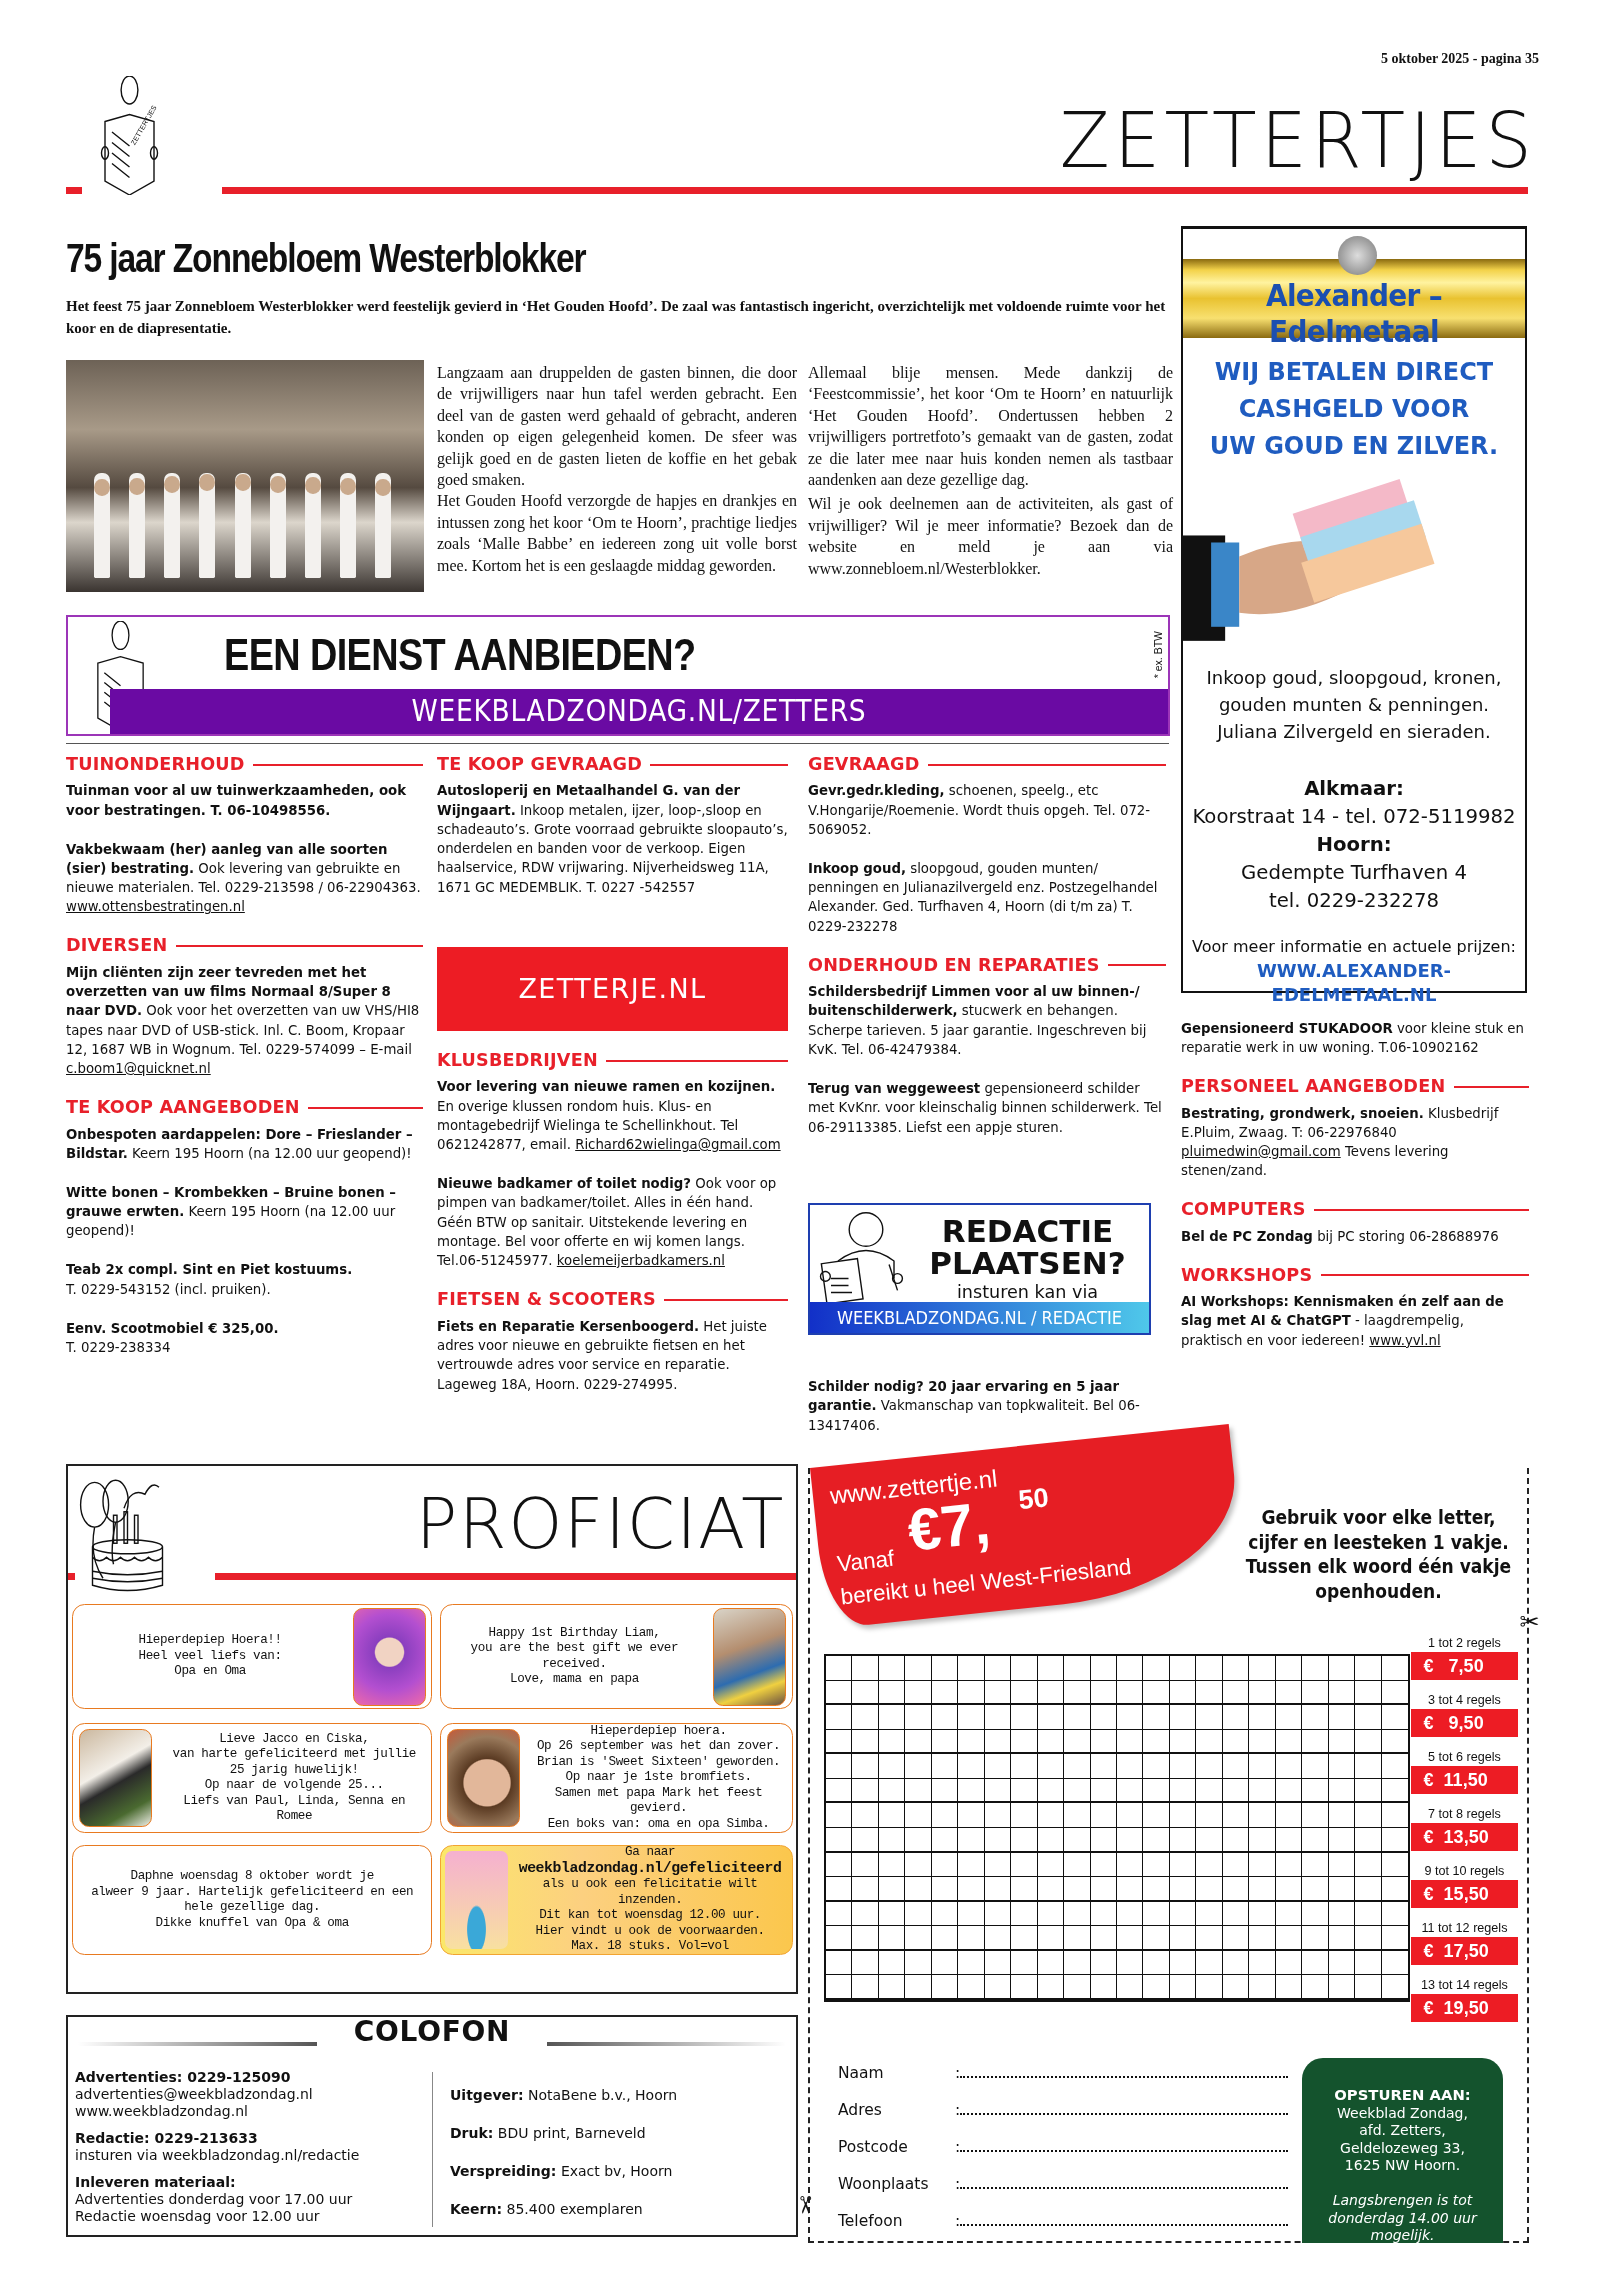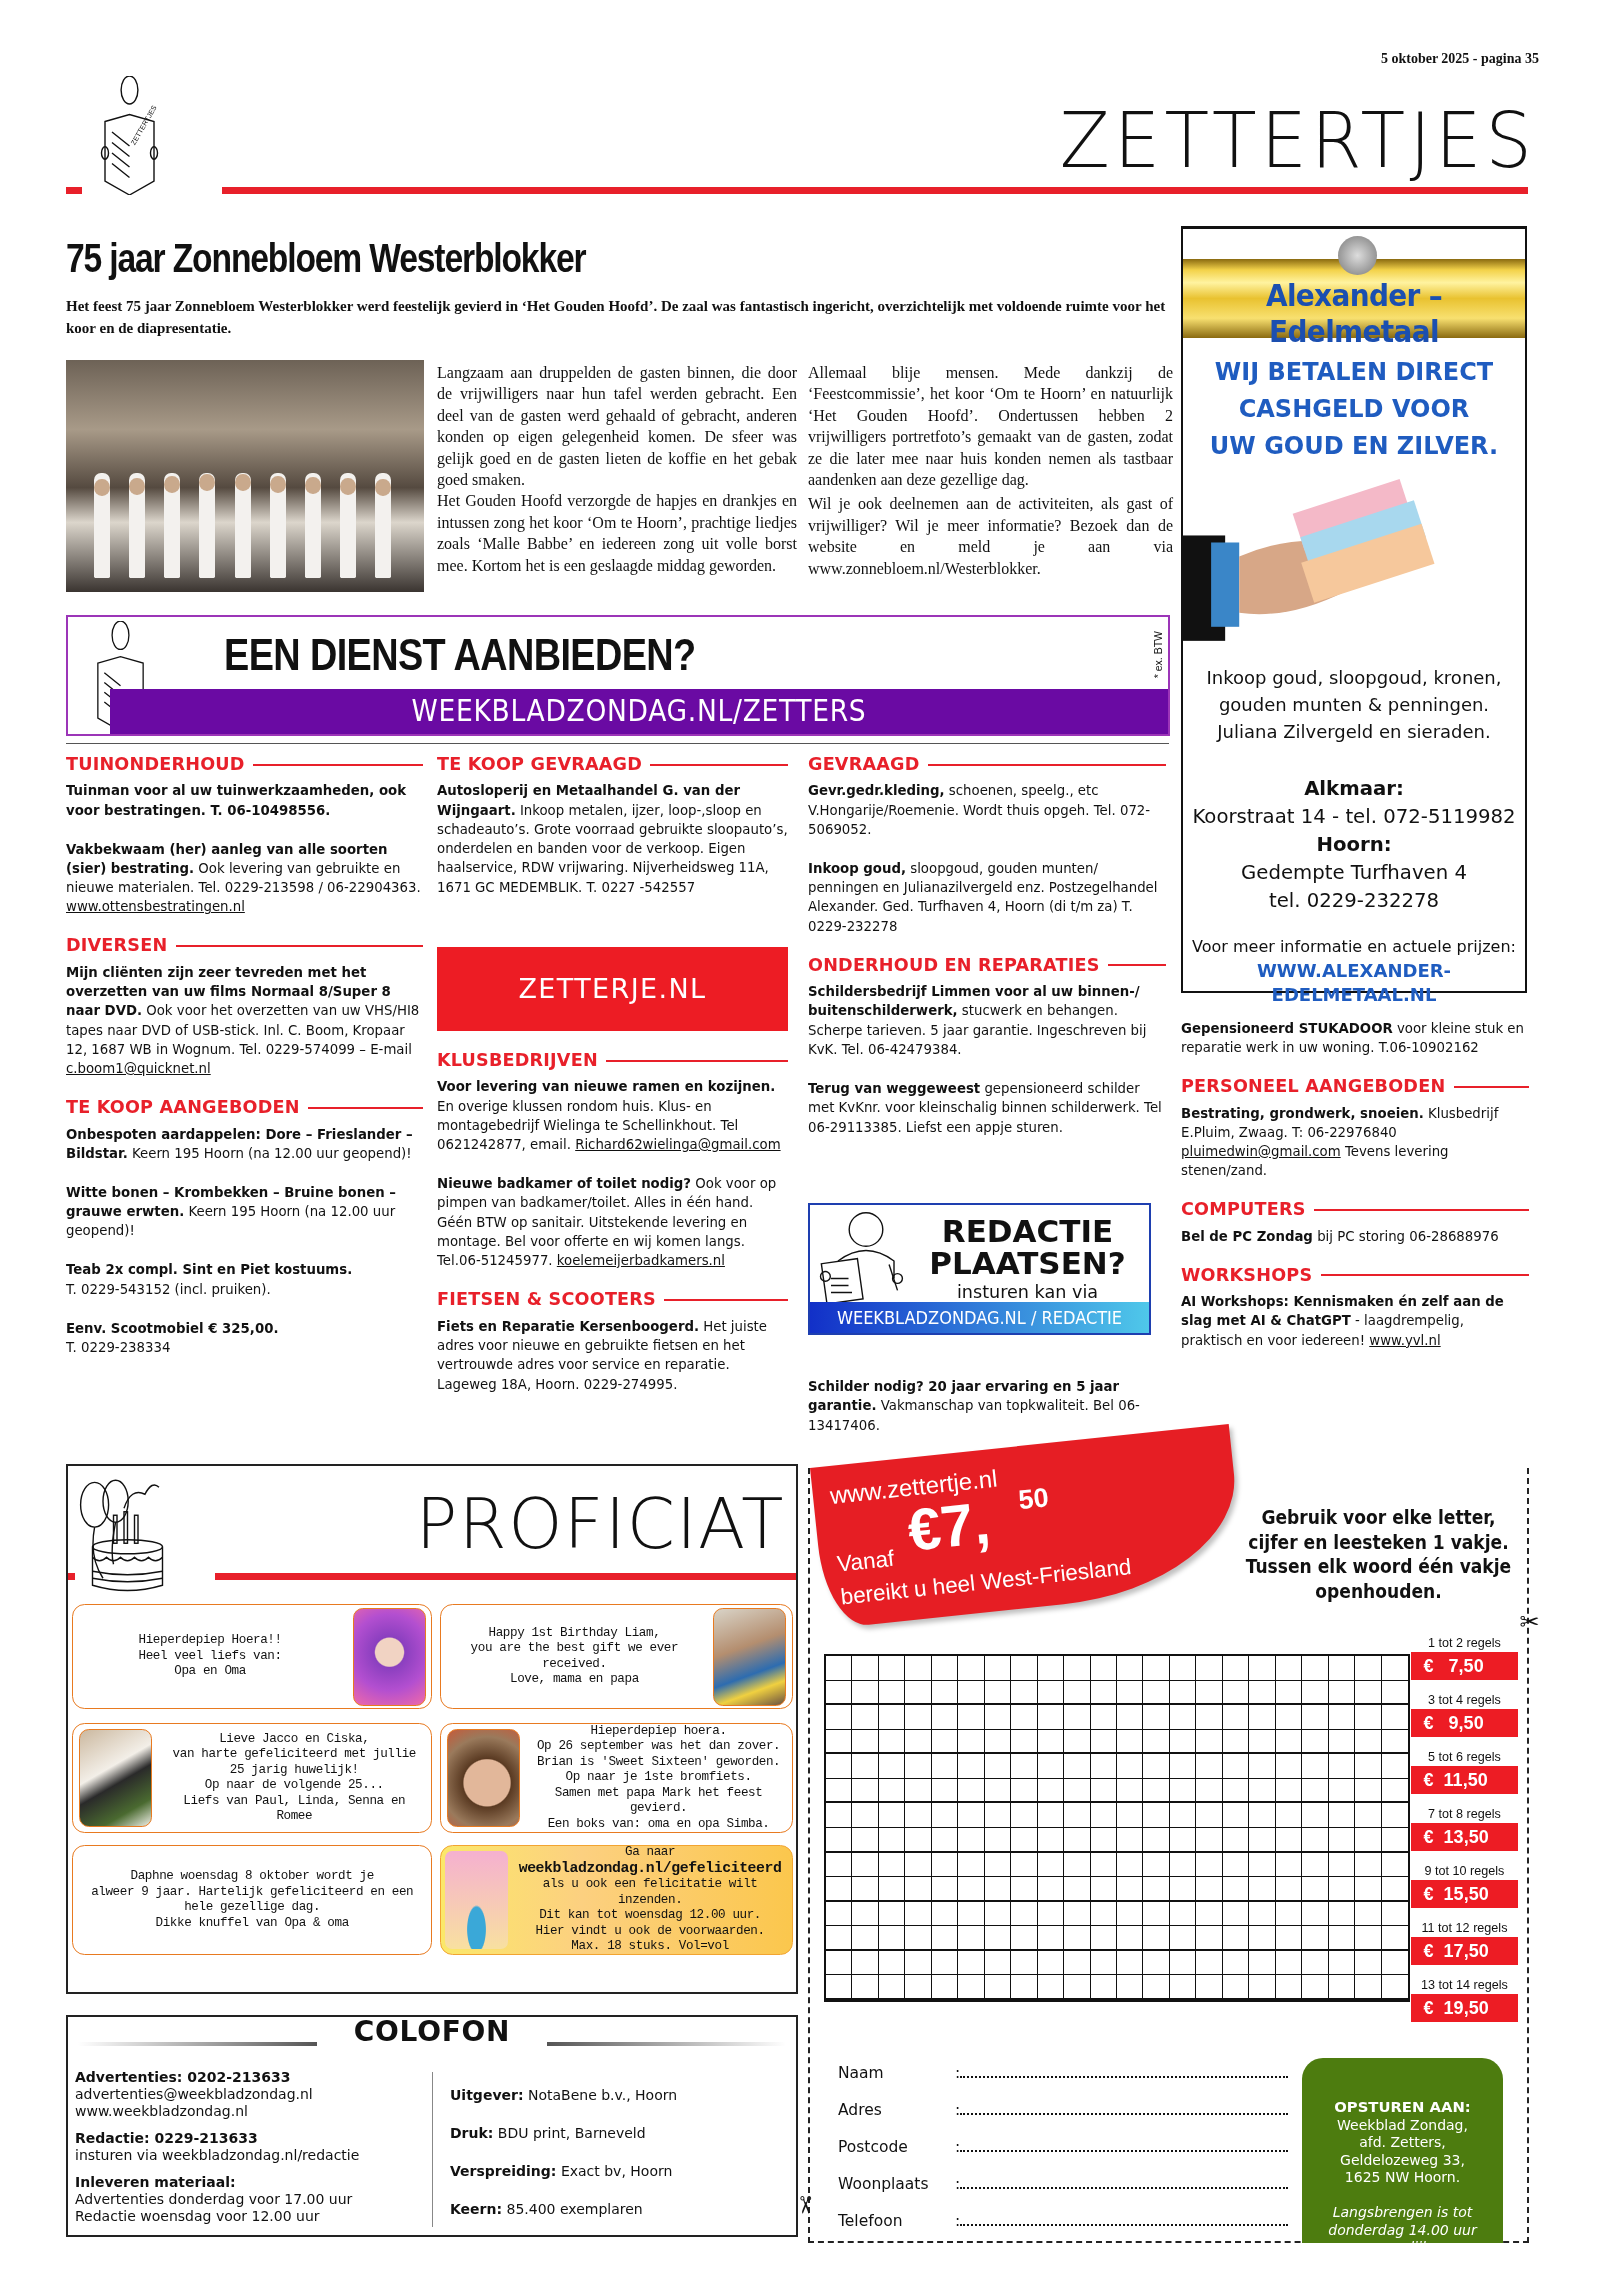--- a/index.html
+++ b/index.html
@@ -69,21 +69,21 @@
 .grid div:nth-child(22n){border-right:none}
 .grid div:nth-child(44n+23),.grid div:nth-child(44n+24){}
 .prices{position:absolute;left:601px;top:167px;width:107px}
 .prices .row{height:57px;position:relative}
 .prices .lab{text-align:center;font-size:12.6px;height:17px;line-height:17px}
 .prices .amt{background:#ed1c24;color:#fff;font-weight:bold;font-size:18px;height:28px;line-height:28px;padding-left:12.6px;white-space:pre}
 .form{position:absolute;left:28px;top:577px;width:450px;font-size:15.5px;font-family:"DejaVu Sans",sans-serif}
 .form .f{height:37px;display:flex;align-items:flex-end}
 .form .lbl{width:117px}
 .form .line{flex:1;border-bottom:2.1px dotted #111;height:11.2px;margin-bottom:4.2px}
-.send{position:absolute;left:492px;top:590px;width:201px;height:185px;background:#4d7c0f;color:#fff;border-radius:21px 21px 0 0;text-align:center;font-size:14px;line-height:17.6px;padding-top:40px;font-family:"DejaVu Sans",sans-serif}
+.send{position:absolute;left:492px;top:590px;width:201px;height:185px;background:#14532d;color:#fff;border-radius:21px 21px 0 0;text-align:center;font-size:14px;line-height:17.6px;padding-top:28px;font-family:"DejaVu Sans",sans-serif}
 .send b{font-size:14.8px}
 .send i{display:block;margin-top:17px}
 .scissors{position:absolute;font-size:24px;color:#111}
 
 .colofon{left:66px;top:2015px;width:732px;height:222px;border:2.1px solid #222;font-family:"DejaVu Sans",sans-serif;font-size:14px;line-height:17px}
 .colofon .ttl{position:absolute;left:0;right:0;top:5.6px;text-align:center;font-size:28px;font-weight:bold;letter-spacing:0.7px}
 .colofon .ttl:before,.colofon .ttl:after{content:"";position:absolute;top:19.7px;width:239px;height:3.5px;background:linear-gradient(90deg,#fff,#555)}
 .colofon .ttl:before{left:9.8px}
 .colofon .ttl:after{right:9.8px;background:linear-gradient(90deg,#555,#fff)}
 .colofon .left{position:absolute;left:7px;top:52px;width:344px}
@@ -680,21 +680,21 @@
     <div>afd. Zetters,</div>
     <div>Geldelozeweg 33,</div>
     <div>1625 NW Hoorn.</div>
     <i>Langsbrengen is tot donderdag 14.00 uur mogelijk.</i>
   </div>
 </div>
 
 <div class="abs colofon">
   <div class="ttl">COLOFON</div>
   <div class="left">
-    <p><b>Advertenties: 0202-213633</b><br><span>advertenties@weekbladzondag.nl</span><br><span>www.weekbladzondag.nl</span></p>
+    <p><b>Advertenties: 0229-125090</b><br><span>advertenties@weekbladzondag.nl</span><br><span>www.weekbladzondag.nl</span></p>
     <p><b>Redactie: 0229-213633</b><br><span>insturen via weekbladzondag.nl/redactie</span></p>
     <p><b>Inleveren materiaal:</b><br><span>Advertenties donderdag voor 17.00 uur</span><br><span>Redactie woensdag voor 12.00 uur</span></p>
   </div>
   <div class="div"></div>
   <div class="right">
     <p><b>Uitgever:</b><span> NotaBene b.v., Hoorn</span></p>
     <p><b>Druk:</b><span> BDU print, Barneveld</span></p>
     <p><b>Verspreiding:</b><span> Exact bv, Hoorn</span></p>
     <p><b>Keern:</b><span> 85.400 exemplaren</span></p>
   </div>

